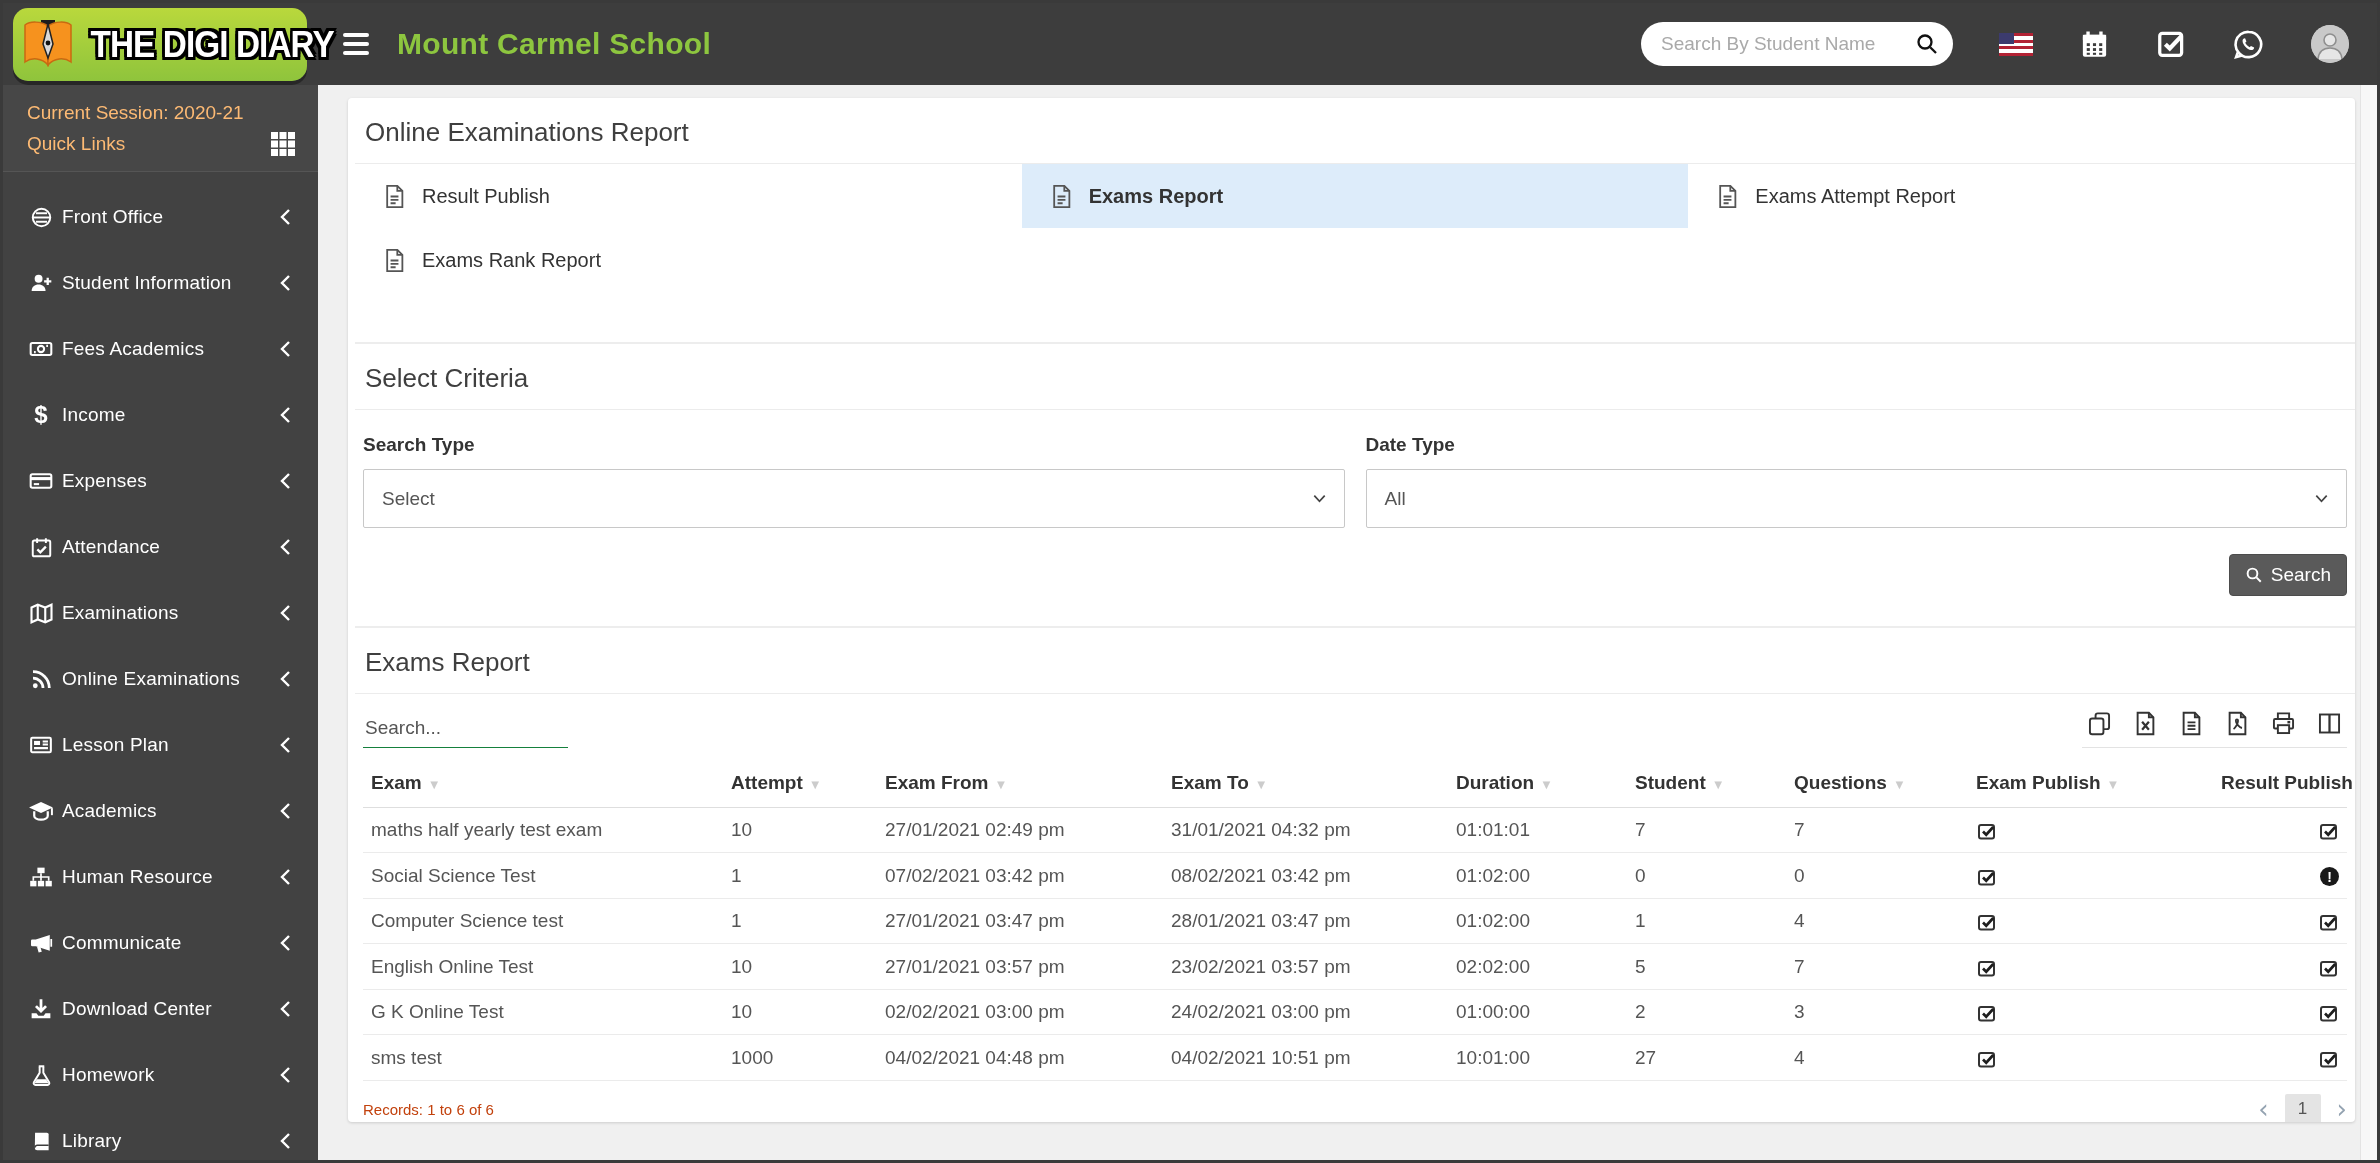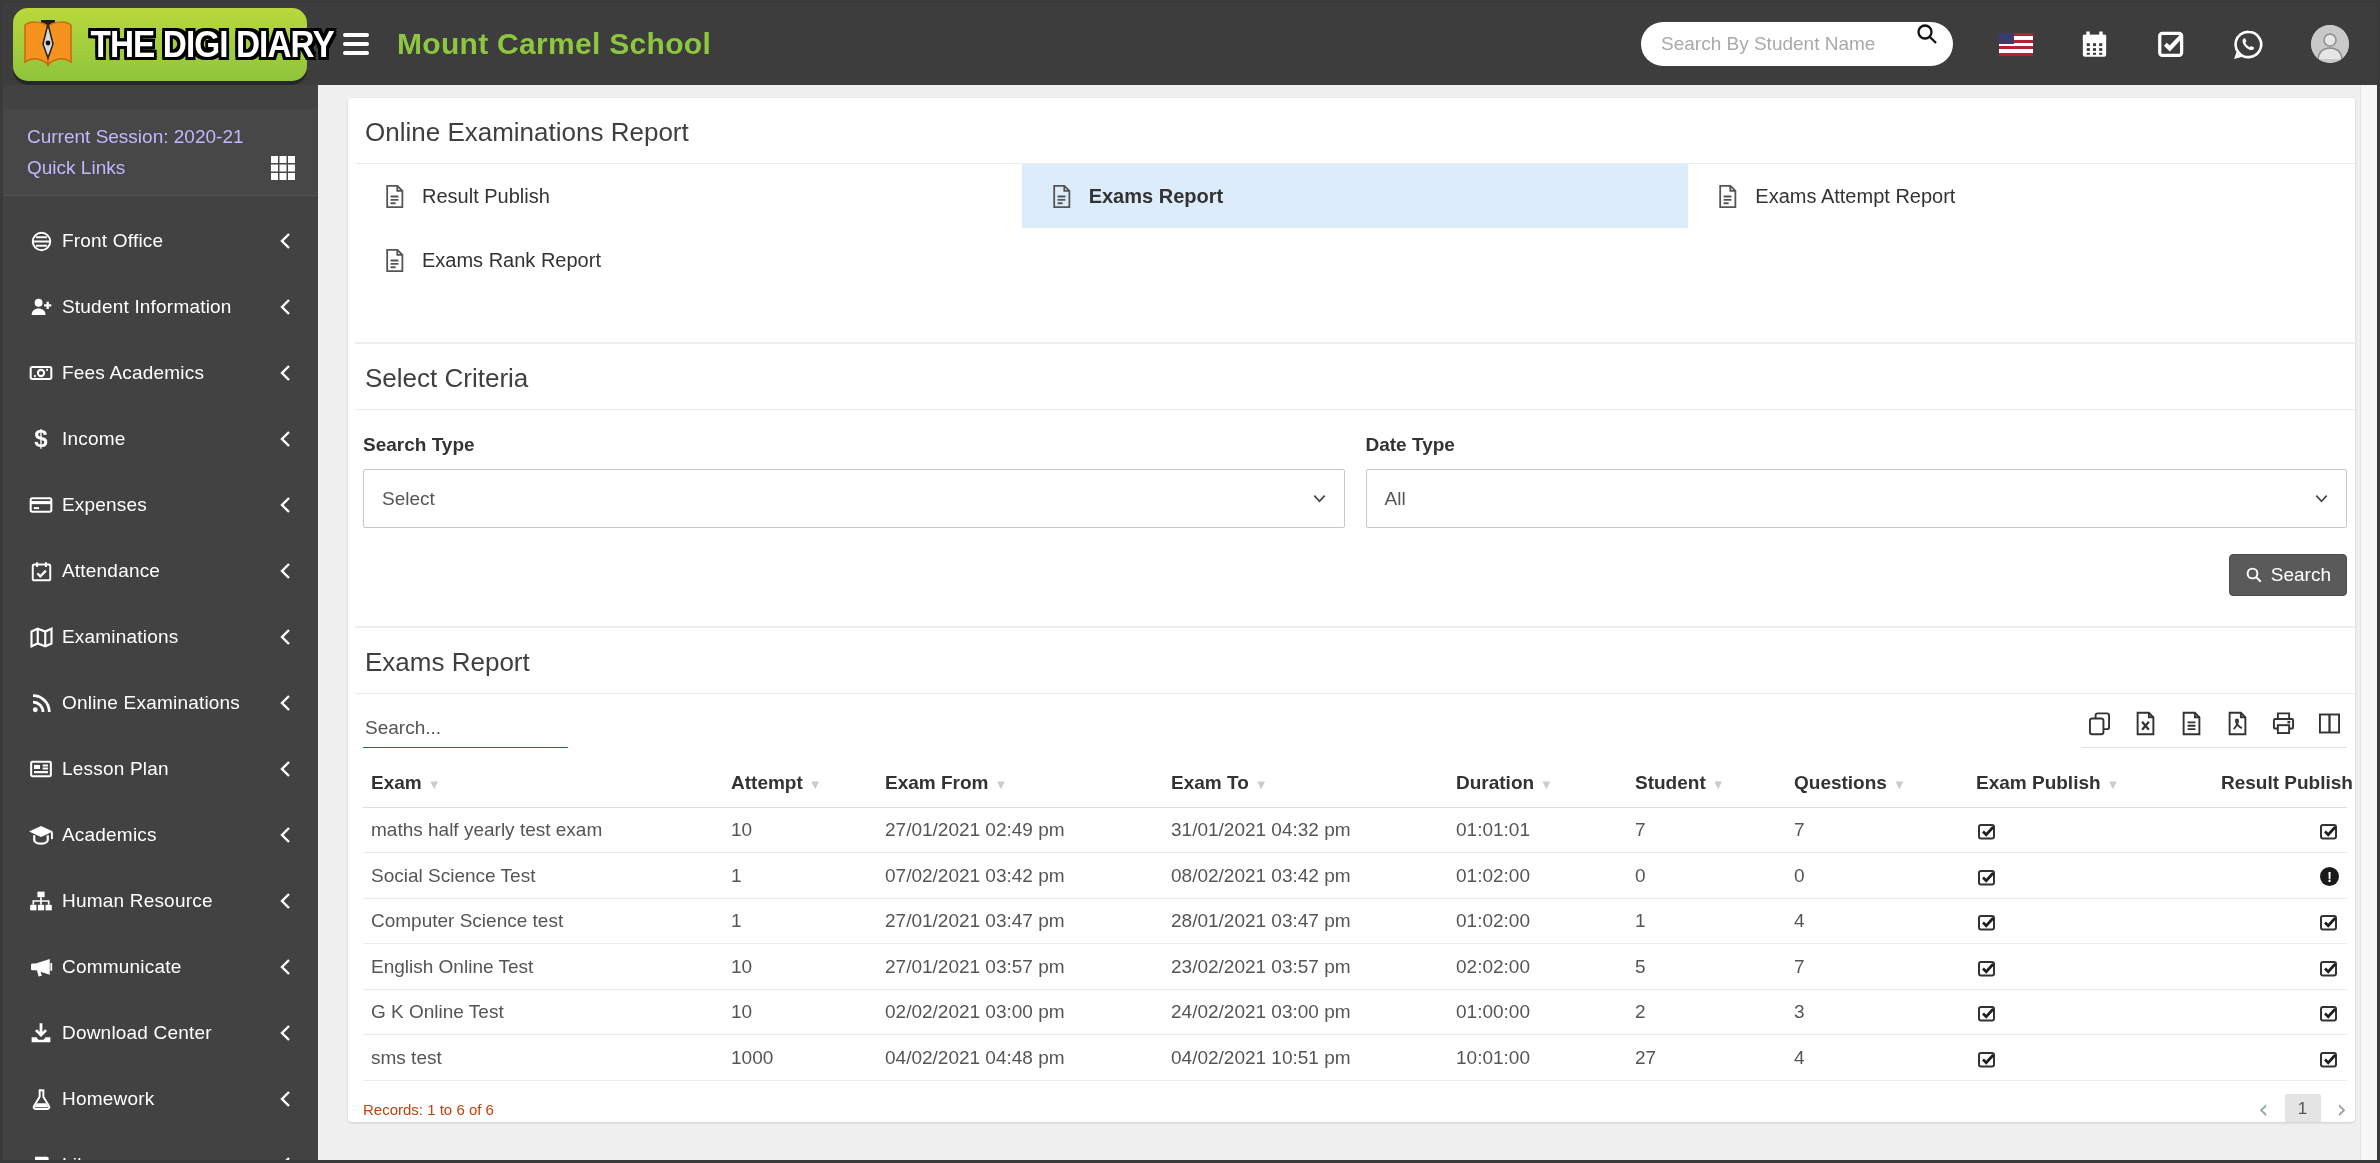--- a/index.html
+++ b/index.html
@@ -17,35 +17,35 @@
           padding-left:6px; z-index:7; }
   .logo-text { font-size:37px; font-weight:800; color:#fff; letter-spacing:-1px;
                transform:scaleX(.9); white-space:nowrap;
                text-shadow:-3px -3px 0 #000,3px -3px 0 #000,-3px 3px 0 #000,3px 3px 0 #000,
                             0 -3px 0 #000,0 3px 0 #000,-3px 0 0 #000,3px 0 0 #000; }
   .hamburger { width:30px; cursor:pointer; margin-right:24px; }
   .hamburger div { height:4px; background:#fff; border-radius:2px; margin:5px 0; width:26px; }
   .school-name { color:#8dc63f; font-size:30px; font-weight:bold; letter-spacing:.3px; }
   .top-right { margin-left:auto; display:flex; align-items:center; gap:46px; padding-right:28px; }
   .search-pill { width:312px; height:44px; background:#fff; border-radius:22px;
-                 display:flex; padding:0 14px 0 20px; }
+                 display:flex; align-items:center; padding:0 14px 0 20px; }
   .search-pill input { border:none; outline:none; flex:1; font-size:19px; color:#444;
                        font-family:inherit; min-width:0; background:transparent; }
   .search-pill input::placeholder { color:#a9a9a9; }
   .flag { width:34px; height:23px; position:relative;
           background:repeating-linear-gradient(#b22234 0 3.3px,#fff 3.3px 6.6px); }
   .flag::after { content:""; position:absolute; left:0; top:0; width:15px; height:11px;
                  background:#3c3b6e; }
   .avatar { width:38px; height:38px; border-radius:50%; background:#c9c9c9;
             display:flex; align-items:center; justify-content:center; overflow:hidden; }
 
   
   .sidebar { position:absolute; top:82px; left:0; width:315px; bottom:0; background:#424242; z-index:5; }
   .session-block { background:#474747; border-bottom:1px solid #555; padding:12px 22px 12px 24px;
-                   color:#c4b5fd; font-size:19px;margin-top:24px; }
+                   color:#fdba74; font-size:19px; }
   .session-line { line-height:31px; }
   .ql-row { display:flex; align-items:center; justify-content:space-between; line-height:31px; }
   .menu { padding-top:12px; }
   .side-item { height:66px; display:flex; align-items:center; padding:0 24px; color:#fff; cursor:pointer; }
   .side-item .ico { width:28px; display:flex; justify-content:center; }
   .side-item .lbl { margin-left:7px; font-size:19px; font-weight:normal; letter-spacing:.2px; }
   .side-item .chev { margin-left:auto; display:flex; }
   .dollar { font-size:24px; font-weight:bold; color:#fff; line-height:20px; }
 
   

